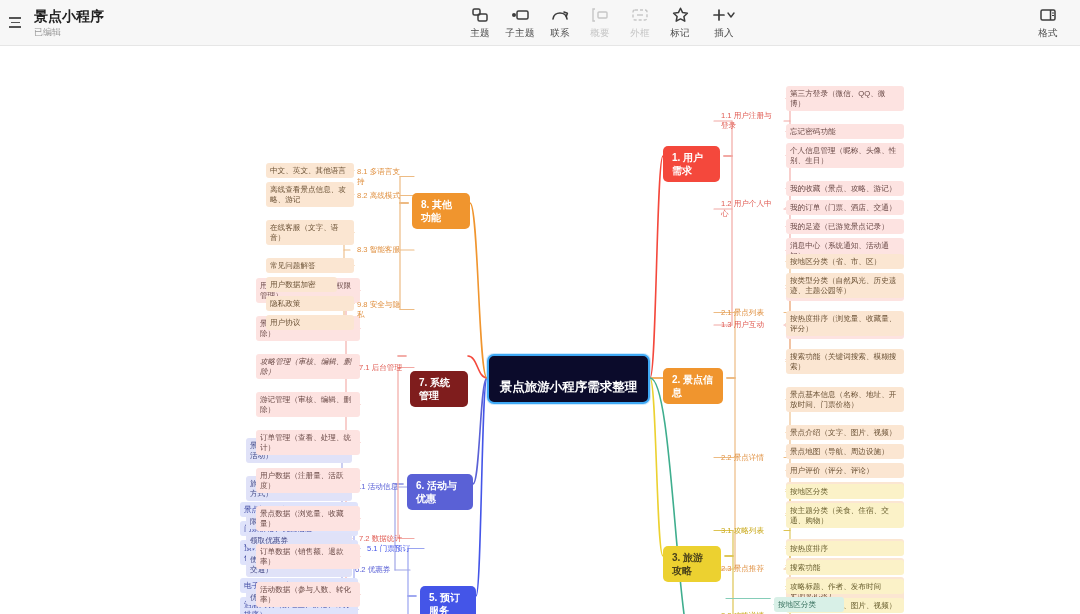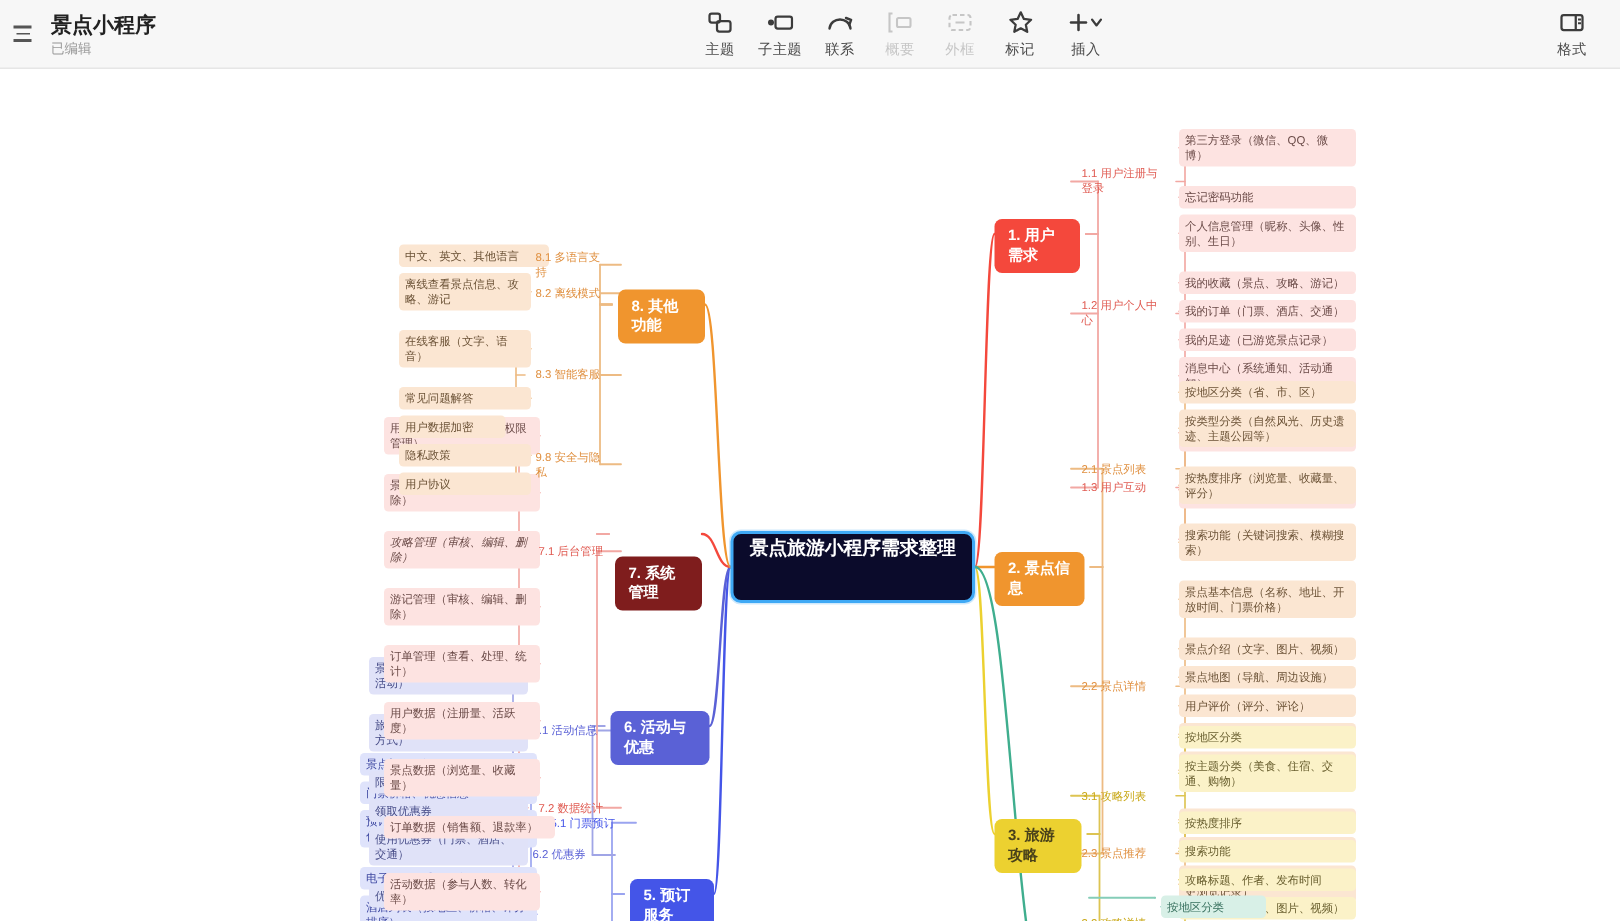--- a/index.html
+++ b/index.html
@@ -66,21 +66,21 @@
   #root {
     position: absolute;
     background: #0b0b2b;
     border: 2px solid #3fa9f5;
     border-radius: 7px;
     color: #fff;
     font-size: 12.5px;
     font-weight: bold;
     line-height: 17px;
     text-align: center;
-    padding: 1px 10px;
+    padding: 23px 10px;
     box-shadow: 0 0 0 1px rgba(63,169,245,.25);
   }
   .t-red   { color: #e05b52; }
   .b-red   { background: #fde3e1; color:#6a4a47; }
 
   .t-orange { color: #e09040; }
   .b-orange { background: #fbe6d2; color:#6b5236; }
 
   .t-yellow { color: #c9a817; }
   .b-yellow { background: #fbf2c8; color:#6a6030; }
@@ -464,25 +464,25 @@
       <div class="node lvl2 t-blue" style="left: 352px; top: 517px; width: 54px;">6.2 优惠券</div>
       <div class="node lvl1" style="left: 410px; top: 300px; width: 58px; background: #7f1d1d; margin-top: 25px;">7. 系统管理</div>
       <div class="node lvl3 b-red" style="left: 256px; top: 232px; width: 104px;">用户管理（用户信息、权限管理）</div>
       <div class="node lvl3 b-red" style="left: 256px; top: 270px; width: 104px;">景点管理（添加、编辑、删除）</div>
       <div class="node lvl3 b-red" style="left: 256px; top: 308px; width: 104px; font-style: italic;">攻略管理（审核、编辑、删除）</div>
       <div class="node lvl3 b-red" style="left: 256px; top: 346px; width: 104px;">游记管理（审核、编辑、删除）</div>
       <div class="node lvl3 b-red" style="left: 256px; top: 384px; width: 104px;">订单管理（查看、处理、统计）</div>
       <div class="node lvl2 t-red" style="left: 356px; top: 314.5px; width: 54px;">7.1 后台管理</div>
       <div class="node lvl3 b-red" style="left: 256px; top: 422px; width: 104px;">用户数据（注册量、活跃度）</div>
       <div class="node lvl3 b-red" style="left: 256px; top: 460px; width: 104px;">景点数据（浏览量、收藏量）</div>
-      <div class="node lvl3 b-red" style="left: 256px; top: 498px; width: 114px;">订单数据（销售额、退款率）</div>
+      <div class="node lvl3 b-red" style="left: 256px; top: 498px; width: 104px;">订单数据（销售额、退款率）</div>
       <div class="node lvl3 b-red" style="left: 256px; top: 536px; width: 104px;">活动数据（参与人数、转化率）</div>
       <div class="node lvl2 t-red" style="left: 356px; top: 485.5px; width: 54px;">7.2 数据统计</div>
       <div class="node lvl1" style="left: 412px; top: 147px; width: 58px; background: rgb(240, 149, 46);">8. 其他功能</div>
-      <div class="node lvl3 b-orange" style="left: 266px; top: 117px; width: 100px;">中文、英文、其他语言</div>
+      <div class="node lvl3 b-orange" style="left: 266px; top: 117px; width: 88px;">中文、英文、其他语言</div>
       <div class="node lvl2 t-orange" style="left: 354px; top: 118.5px; width: 56px;">8.1 多语言支持</div>
       <div class="node lvl3 b-orange" style="left: 266px; top: 136px; width: 88px;">离线查看景点信息、攻略、游记</div>
       <div class="node lvl2 t-orange" style="left: 354px; top: 142.5px; width: 56px;">8.2 离线模式</div>
       <div class="node lvl3 b-orange" style="left: 266px; top: 174px; width: 88px;">在线客服（文字、语音）</div>
       <div class="node lvl3 b-orange" style="left: 266px; top: 212px; width: 88px;">常见问题解答</div>
       <div class="node lvl2 t-orange" style="left: 354px; top: 197px; width: 56px;">8.3 智能客服</div>
       <div class="node lvl3 b-orange" style="left: 266px; top: 231px; width: 71px;">用户数据加密</div>
       <div class="node lvl3 b-orange" style="left: 266px; top: 250px; width: 88px;">隐私政策</div>
       <div class="node lvl3 b-orange" style="left: 266px; top: 269px; width: 88px;">用户协议</div>
       <div class="node lvl2 t-orange" style="left: 354px; top: 251.5px; width: 56px;">9.8 安全与隐私</div>

